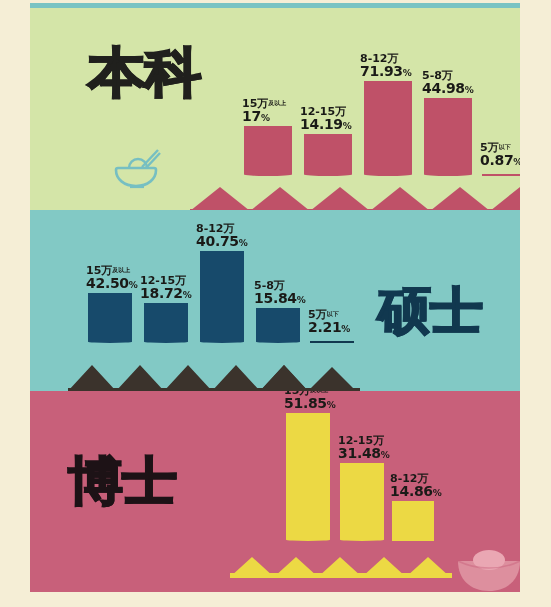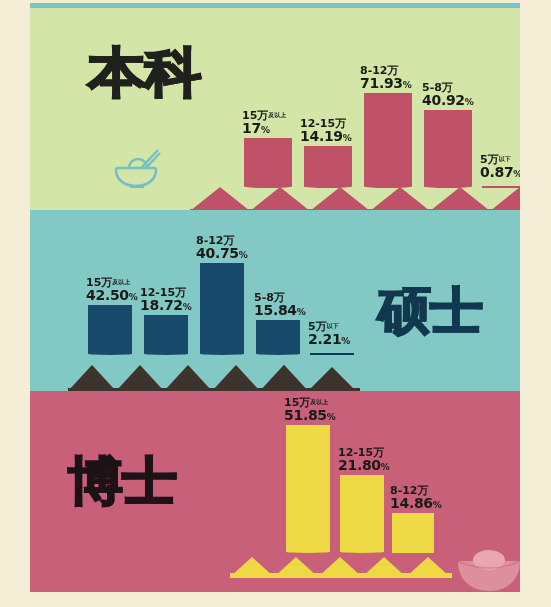--- a/index.html
+++ b/index.html
@@ -31,21 +31,21 @@
   #heading-master{left:378px;top:283px;font-size:50px;color:#11384f;transform:scaleX(1.06);transform-origin:left top;}
   #heading-doctor{left:68px;top:452px;font-size:52px;color:#1d1216;transform:scaleX(1.06);transform-origin:left top;}
 
   
   .deco-icon{position:absolute;}
   #bowl-icon{left:84px;top:138px;}
   #ingot-icon{left:456px;top:544px;}
 
   
   .bars{position:absolute;}
-  .bar-item{position:absolute;bottom:0;}
+  .bar-item{position:absolute;bottom:12px;}
   .bar{
     position:absolute;
     bottom:0;
     width:100%;
     border-bottom-left-radius:999px 60px;
     border-bottom-right-radius:999px 60px;
   }
   .bar.flat{border-radius:0;}
   .bar.sliver{border-radius:0;}
   .lbl{
@@ -122,21 +122,21 @@
           </div>
         </div>
 
         <div class="bar-item" style="left:208px; width:48px; height:78px;">
           <div class="bar" style="height:78px;background:#bf5168;"></div>
           <div class="lbl" style="left:-2px; bottom:80px;">
             <span class="cat">
               <span>5-8万</span><span class="sub"></span>
             </span>
             <span class="val">
-              <span>40.92</span><span class="pct">%</span>
+              <span>44.98</span><span class="pct">%</span>
             </span>
           </div>
         </div>
 
         <div class="bar-item" style="left:266px; width:48px; height:4px;">
           <div class="bar sliver" style="height:2px;background:#bf5168;"></div>
           <div class="lbl" style="left:-2px; bottom:8px;">
             <span class="cat">
               <span>5万</span><span class="sub">以下</span>
             </span>
@@ -256,21 +256,21 @@
           </div>
         </div>
 
         <div class="bar-item" style="left:62px; width:44px; height:78px;">
           <div class="bar" style="height:78px;background:#ecd944;"></div>
           <div class="lbl" style="left:-2px; bottom:80px;">
             <span class="cat">
               <span>12-15万</span><span class="sub"></span>
             </span>
             <span class="val">
-              <span>21.80</span><span class="pct">%</span>
+              <span>31.48</span><span class="pct">%</span>
             </span>
           </div>
         </div>
 
         <div class="bar-item" style="left:114px; width:42px; height:40px;">
           <div class="bar flat" style="height:40px;background:#ecd944;"></div>
           <div class="lbl" style="left:-2px; bottom:42px;">
             <span class="cat">
               <span>8-12万</span><span class="sub"></span>
             </span>

